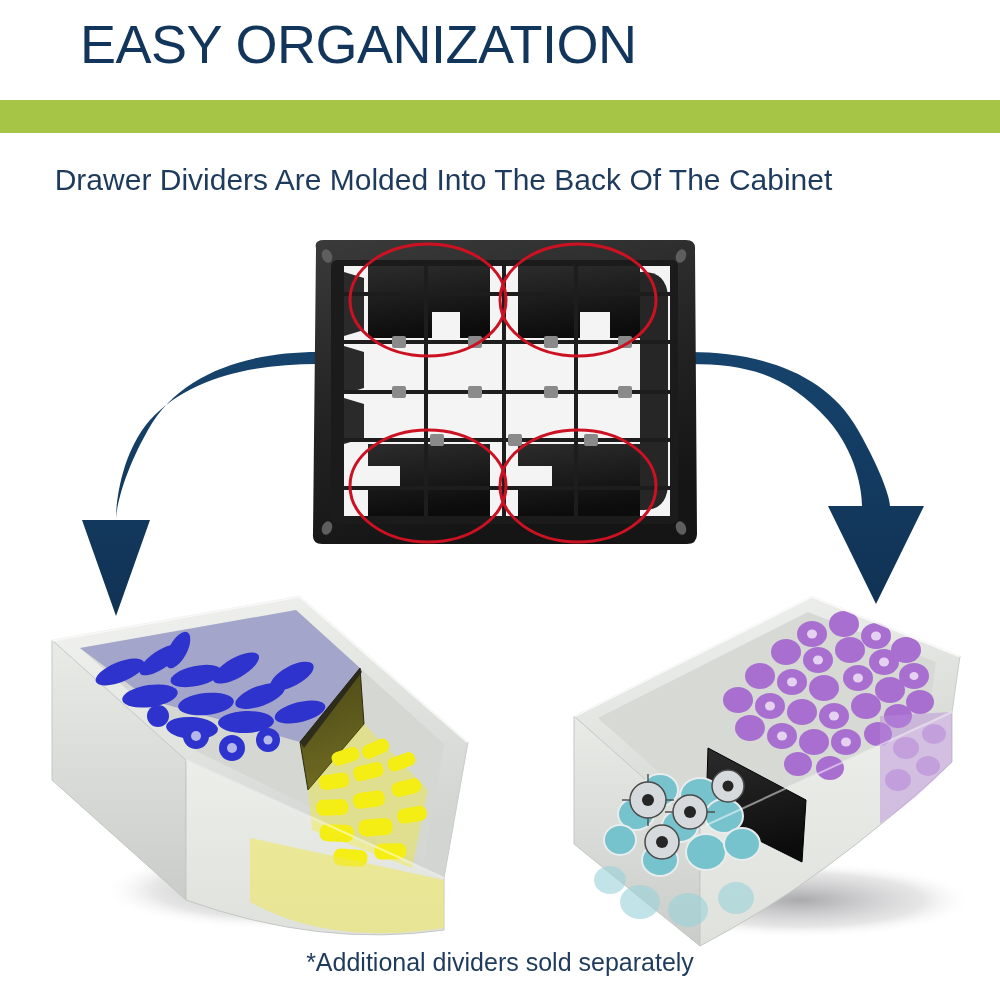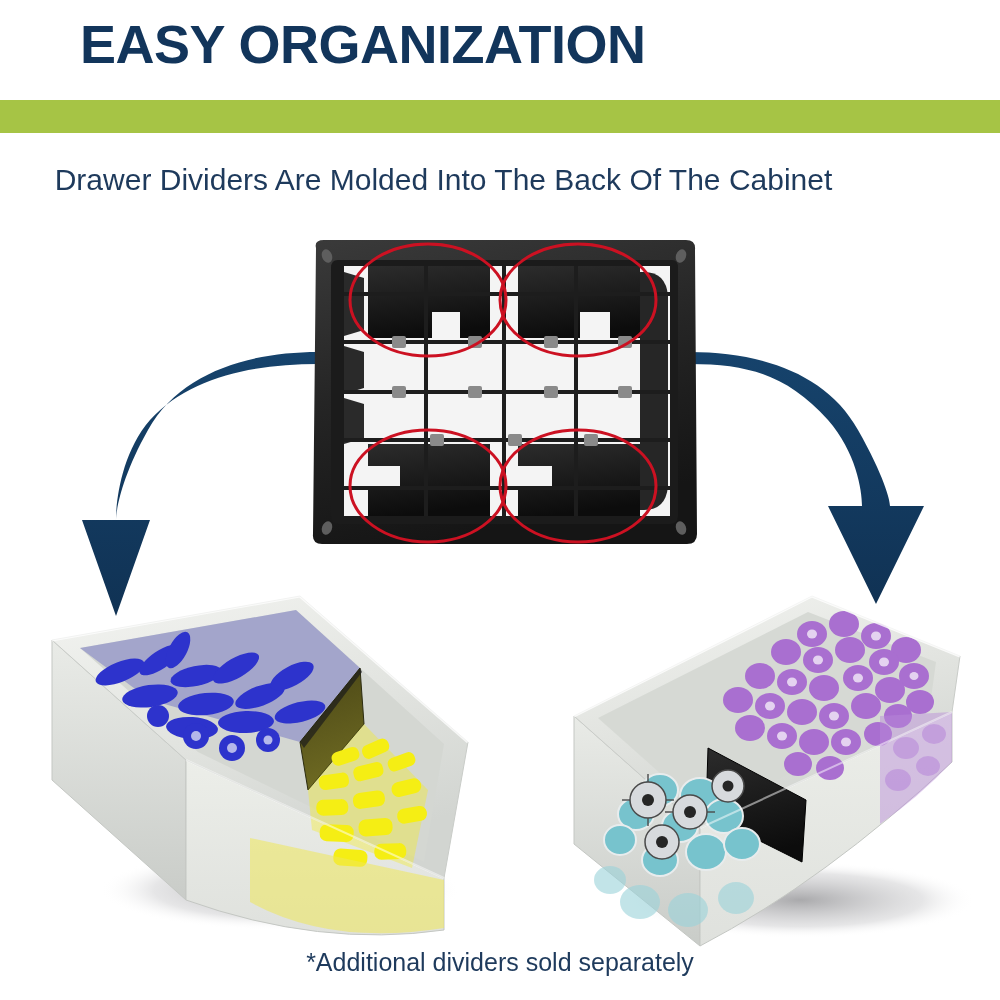--- a/index.html
+++ b/index.html
@@ -17,21 +17,21 @@
     background: #ffffff;
     overflow: hidden;
   }
 
   
   #headline {
     position: absolute;
     left: 80px;
     top: 16px;
     font-size: 54px;
-    font-weight: bold;
+    font-weight: normal;
     letter-spacing: -0.5px;
     color: #12355b;
     white-space: nowrap;
     line-height: 1.05;
   }
   #green-bar {
     position: absolute;
     left: 0;
     top: 100px;
     width: 1000px;

